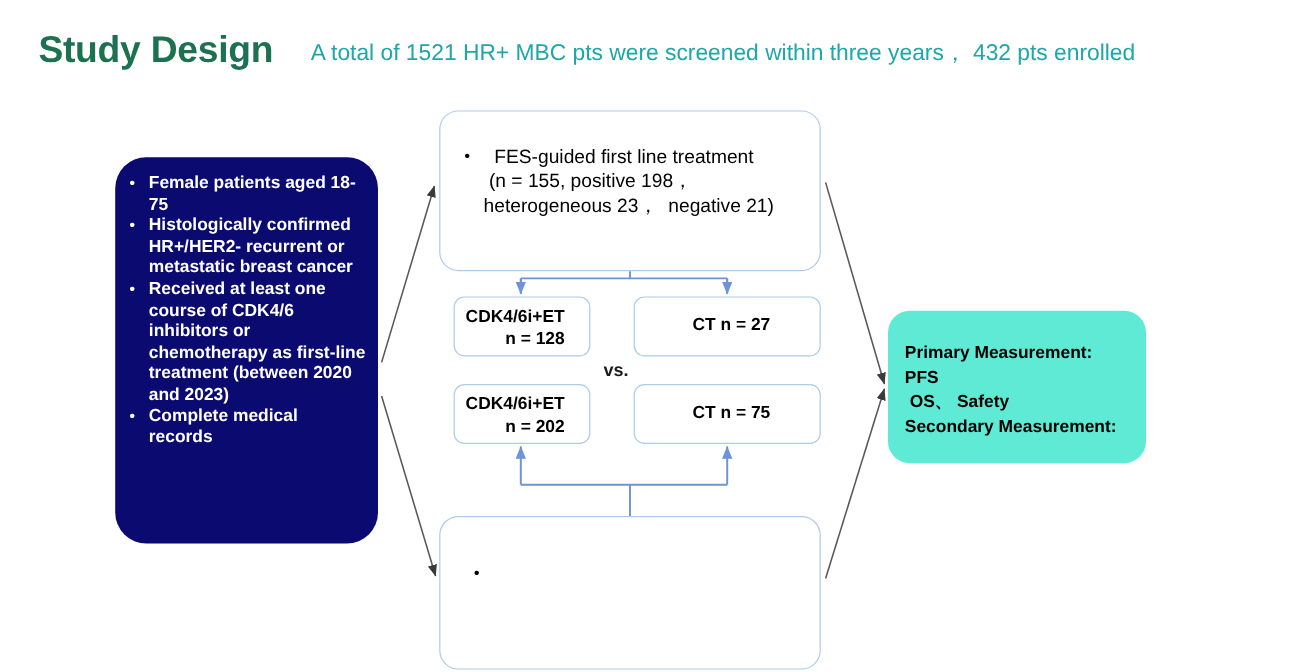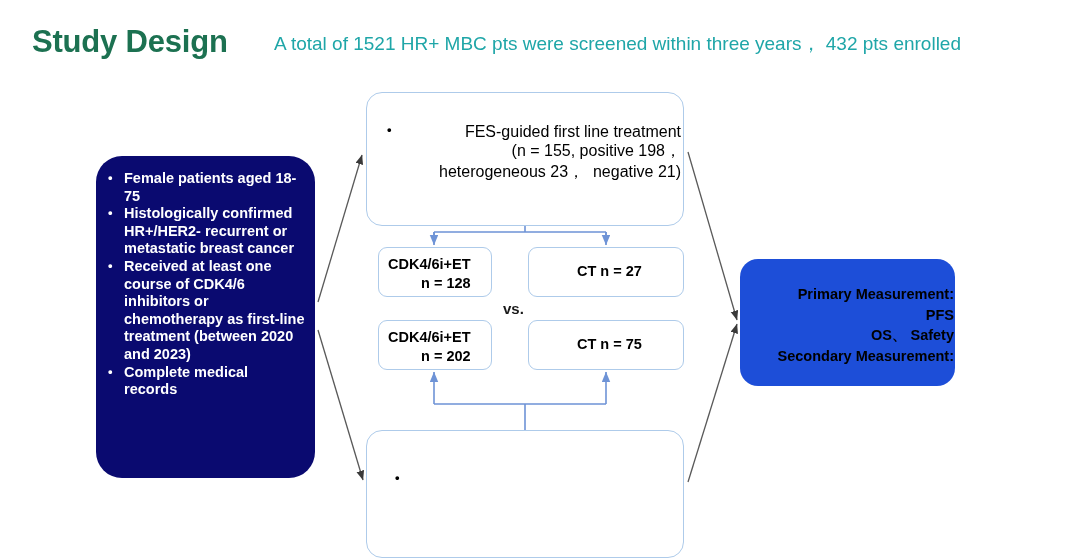--- a/index.html
+++ b/index.html
@@ -32,40 +32,39 @@
     color: #1C7151;
     letter-spacing: -0.2px;
     white-space: nowrap;
   }
   #subtitle {
     position: absolute;
     left: 259px; top: 31px;
     font-size: 19px;
     color: #1FA6A8;
     white-space: nowrap;
-    margin-left: 15px;
   }
 
   
   #connectors {
     position: absolute;
     left: 0; top: 0;
     width: 1080px; height: 560px;
     pointer-events: none;
   }
 
   
   .box {
     position: absolute;
     box-sizing: border-box;
   }
 
   
   #criteria-box {
-    left: 96px; top: 156px;
+    left: 96px; top: 131px;
     width: 219px; height: 322px;
     background: #0A0A70;
     border-radius: 26px;
   }
   #criteria-list {
     margin: 0;
     padding: 14px 10px 0 28px;
     list-style: none;
   }
   #criteria-list li {
@@ -102,21 +101,21 @@
   .bullet-dot {
     position: absolute;
     font-size: 13px;
     font-weight: bold;
     color: #000000;
   }
   #fes-dot { left: 20px; top: 29px; }
   #nofes-dot { left: 28px; top: 39px; }
   #fes-lines { position: absolute; left: 36px; top: 30px; width: 278px; }
   #nofes-lines { position: absolute; left: 46px; top: 39px; width: 262px; }
-  .line { display: block; white-space: pre; text-align: right; }
+  .line { display: block; white-space: pre; }
 
   
   .arm-box {
     background: #ffffff;
     border: 1.4px solid #AECBEA;
     border-radius: 9px;
   }
   #arm-a { left: 378px; top: 247px; width: 114px; height: 50px; }
   #arm-b { left: 528px; top: 247px; width: 156px; height: 50px; }
   #arm-c { left: 378px; top: 320px; width: 114px; height: 50px; }
@@ -144,21 +143,21 @@
     left: 503px; top: 300px;
     font-size: 15px;
     font-weight: bold;
     color: #1A1A1A;
   }
 
   
   #outcome-box {
     left: 740px; top: 259px;
     width: 215px; height: 127px;
-    background: #1d4ed8;
+    background: #5eead4;
     border-radius: 18px;
     padding-left: 33px;
   }
   #outcome-text {
     position: absolute;
     left: 14px; top: 25px;
     width: 200px;
     font-size: 14.5px;
     font-weight: bold;
     color: #000000;

